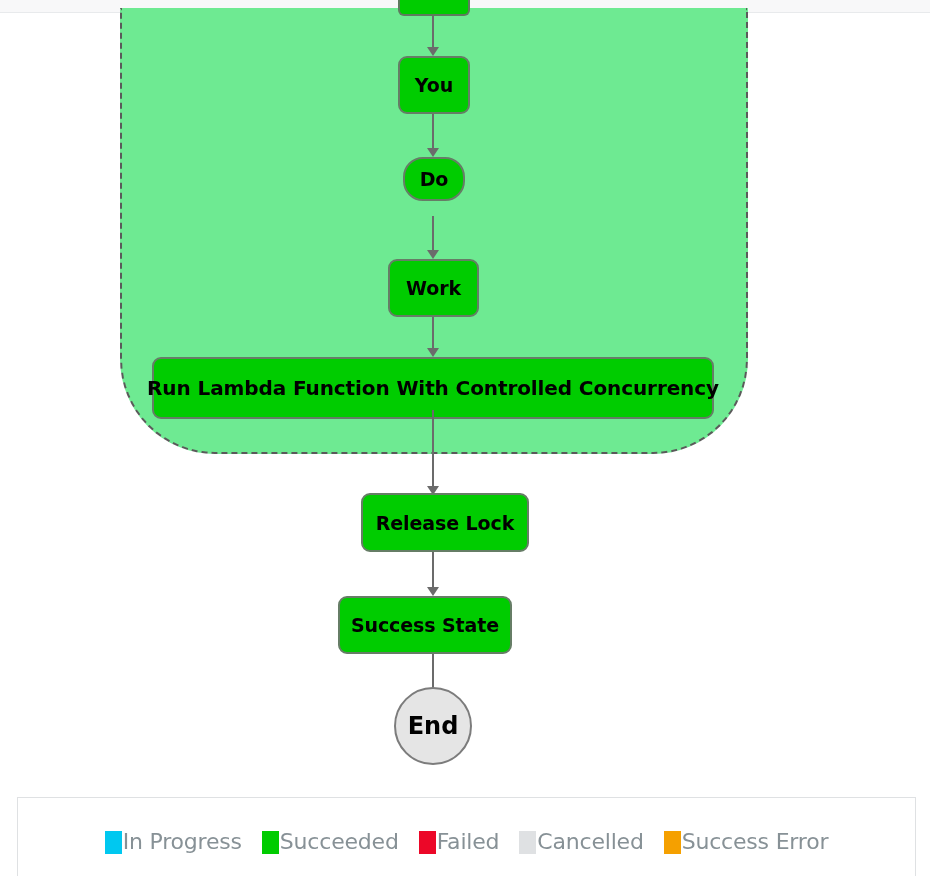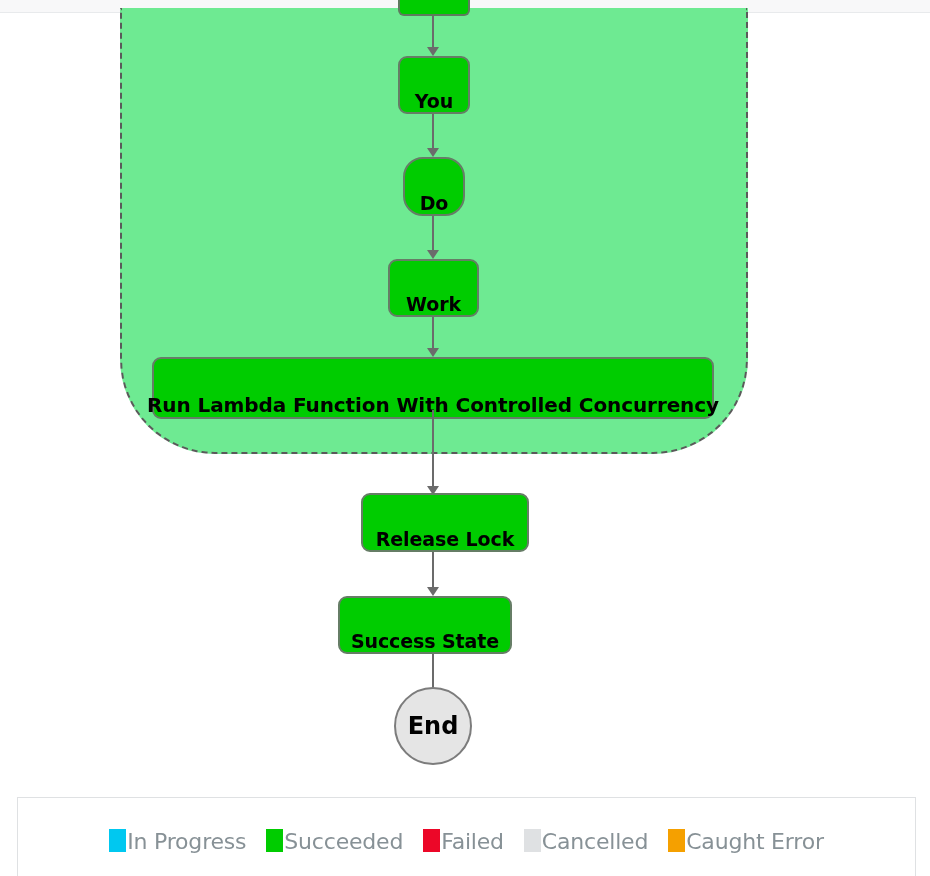--- a/index.html
+++ b/index.html
@@ -69,21 +69,21 @@
   }
 
   
   .node {
     position: absolute;
     background: #00CC00;
     border: 2px solid #667d66;
     border-radius: 9px;
     box-sizing: border-box;
     display: flex;
-    align-items: flex-end;
+    align-items: center;
     justify-content: center;
     color: #000000;
     font-size: 19px;
     font-weight: 600;
     white-space: nowrap;
     letter-spacing: -0.1px;
   }
   .node.wide { font-size: 20px; }
 
   .node-end {
@@ -129,21 +129,21 @@
     align-items: center;
     justify-content: center;
   }
   .legend-items {
     display: flex;
     align-items: center;
     gap: 20px;
   }
   .legend-item {
     display: flex;
-    align-items: flex-start;
+    align-items: flex-end;
     gap: 1px;
   }
   .legend-swatch {
     width: 17px;
     height: 23px;
     flex: 0 0 auto;
   }
   .legend-label {
     font-size: 22px;
     color: #879196;
@@ -167,21 +167,21 @@
     <div class="edge" style="left:432px; top:2px; height:35px;"></div>
     <div class="arrow-head" style="left:427px; top:33px;"></div>
 
     <div class="node" style="left:398px; top:42px; width:72px; height:58px;">
       <span>You</span>
     </div>
 
     <div class="edge" style="left:432px; top:100px; height:36px;"></div>
     <div class="arrow-head" style="left:427px; top:134px;"></div>
 
-    <div class="node" style="left:403px; top:143px; width:62px; height:59px;border-radius:20px;">
+    <div class="node" style="left:403px; top:143px; width:62px; height:44px;border-radius:20px;">
       <span>Do</span>
     </div>
 
     <div class="edge" style="left:432px; top:202px; height:36px;"></div>
     <div class="arrow-head" style="left:427px; top:236px;"></div>
 
     <div class="node" style="left:388px; top:245px; width:91px; height:58px;">
       <span>Work</span>
     </div>
 
@@ -233,19 +233,19 @@
         <span class="legend-label">Failed</span>
       </div>
 
       <div class="legend-item">
         <span class="legend-swatch" style="background:#DFE1E3;"></span>
         <span class="legend-label">Cancelled</span>
       </div>
 
       <div class="legend-item">
         <span class="legend-swatch" style="background:#F5A000;"></span>
-        <span class="legend-label">Caught Error</span>
+        <span class="legend-label">Success Error</span>
       </div>
 
     </div>
   </div>
 
 </div>
 
 </body></html>

